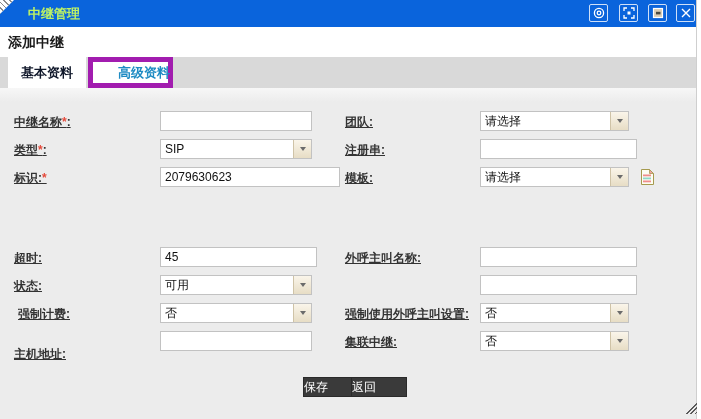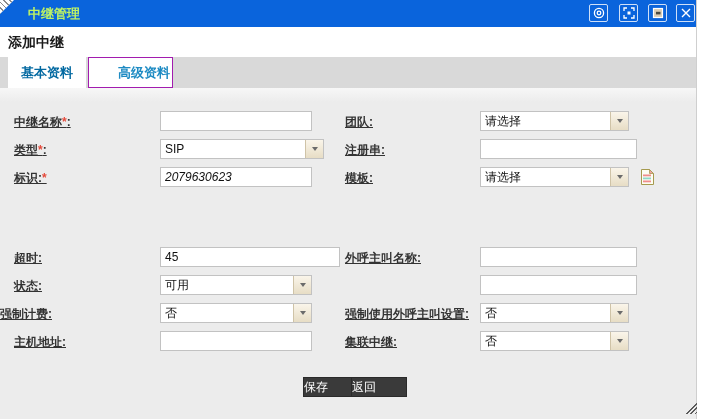--- a/index.html
+++ b/index.html
@@ -43,22 +43,22 @@
   }
   
   .tabstrip{
     position:absolute;left:0;top:57px;width:100%;height:31px;background:#d9d9d9;
   }
   .tab{
     position:absolute;top:0;height:31px;box-sizing:border-box;
     display:flex;align-items:center;justify-content:center;
     background:#ffffff;font-size:13px;font-weight:bold;cursor:pointer;white-space:nowrap;
   }
-  .tab-active{left:8px;width:78px;color:#0369a1;}
-  .tab-inactive{left:88px;width:85px;color:#1e8bc3;border:1px solid #a21caf;padding-left:27px;}
+  .tab-active{left:8px;width:78px;color:#0f172a;}
+  .tab-inactive{left:88px;width:85px;color:#1e8bc3;border:5px solid #a21caf;padding-left:27px;}
   
   .content{
     position:absolute;left:0;top:88px;width:100%;height:331px;
     background:linear-gradient(#f7f7f7,#ececec 14px);
   }
   .flabel{
     position:absolute;font-size:12px;font-weight:bold;color:#333;white-space:nowrap;text-decoration:underline;
   }
   .flabel .req{color:#e5493a;}
   .txt{
@@ -159,83 +159,83 @@
 
   <span class="flabel" style="left:345px;top:114px"><span>团队</span><span class="req"></span><span>:</span></span>
   <div class="sel" style="left:480px;top:111px;width:149px">
     <span class="val">请选择</span>
     <span class="trg">
         <span class="chev"></span>
       </span>
   </div>
 
   <span class="flabel" style="left:14px;top:142px"><span>类型</span><span class="req">*</span><span>:</span></span>
-  <div class="sel" style="left:160px;top:139px;width:164px">
+  <div class="sel" style="left:160px;top:139px;width:152px">
     <span class="val">SIP</span>
     <span class="trg">
         <span class="chev"></span>
       </span>
   </div>
 
   <span class="flabel" style="left:345px;top:142px"><span>注册串</span><span class="req"></span><span>:</span></span>
   <input class="txt" style="left: 480px; top: 139px; width: 157px;" value="">
 
   <span class="flabel" style="left:14px;top:170px"><span>标识:</span><span class="req">*</span><span></span></span>
-  <input class="txt" style="left: 160px; top: 167px; width: 152px; font-style: italic;" value="2079630623">
+  <input class="txt" style="left: 160px; top: 167px; width: 180px;" value="2079630623">
 
   <span class="flabel" style="left:345px;top:170px"><span>模板</span><span class="req"></span><span>:</span></span>
   <div class="sel" style="left:480px;top:167px;width:149px">
     <span class="val">请选择</span>
     <span class="trg">
         <span class="chev"></span>
       </span>
   </div>
   <span class="tpl-icon">
     <svg width="15" height="18" viewBox="0 0 15 18">
       <path d="M1.5 1.5 H9.5 L13.5 5.5 V16.5 H1.5 Z" fill="#fdfdf2" stroke="#a59a4e" stroke-width="1"></path>
       <path d="M9.5 1.5 L13.5 5.5 H9.5 Z" fill="#f2a0a0" stroke="#a59a4e" stroke-width="0.8"></path>
       <rect x="3" y="6.5" width="8" height="1.8" fill="#f08c8c"></rect>
       <rect x="3" y="9.5" width="8" height="1.8" fill="#8fd8c8"></rect>
       <rect x="3" y="12.5" width="8" height="1.8" fill="#f08c8c"></rect>
     </svg>
   </span>
 
   <span class="flabel" style="left:14px;top:250px"><span>超时</span><span class="req"></span><span>:</span></span>
-  <input class="txt" style="left: 160px; top: 247px; width: 180px;" value="45">
+  <input class="txt" style="left: 160px; top: 247px; width: 157px;" value="45">
 
   <span class="flabel" style="left:345px;top:250px"><span>外呼主叫名称</span><span class="req"></span><span>:</span></span>
   <input class="txt" style="left: 480px; top: 247px; width: 157px;" value="">
 
   <span class="flabel" style="left:14px;top:278px"><span>状态</span><span class="req"></span><span>:</span></span>
   <div class="sel" style="left:160px;top:275px;width:152px">
     <span class="val">可用</span>
     <span class="trg">
         <span class="chev"></span>
       </span>
   </div>
 
   <input class="txt" style="left: 480px; top: 275px; width: 157px;" value="">
 
-  <span class="flabel" style="left:0;top:306px"><span>强制计费</span><span class="req"></span><span>:</span></span>
+  <span class="flabel" style="left:18px;top:306px"><span>强制计费</span><span class="req"></span><span>:</span></span>
   <div class="sel" style="left:160px;top:303px;width:152px">
     <span class="val">否</span>
     <span class="trg">
         <span class="chev"></span>
       </span>
   </div>
 
   <span class="flabel" style="left:345px;top:306px"><span>强制使用外呼主叫设置</span><span class="req"></span><span>:</span></span>
   <div class="sel" style="left:480px;top:303px;width:149px">
     <span class="val">否</span>
     <span class="trg">
         <span class="chev"></span>
       </span>
   </div>
 
-  <span class="flabel" style="left:14px;top:334px"><span>主机地址</span><span class="req"></span><span>:</span></span>
+  <span class="flabel" style="left:14px;top:346px"><span>主机地址</span><span class="req"></span><span>:</span></span>
   <input class="txt" style="left: 160px; top: 331px; width: 152px;" value="">
 
   <span class="flabel" style="left:345px;top:334px"><span>集联中继</span><span class="req"></span><span>:</span></span>
   <div class="sel" style="left:480px;top:331px;width:149px">
     <span class="val">否</span>
     <span class="trg">
         <span class="chev"></span>
       </span>
   </div>
 

